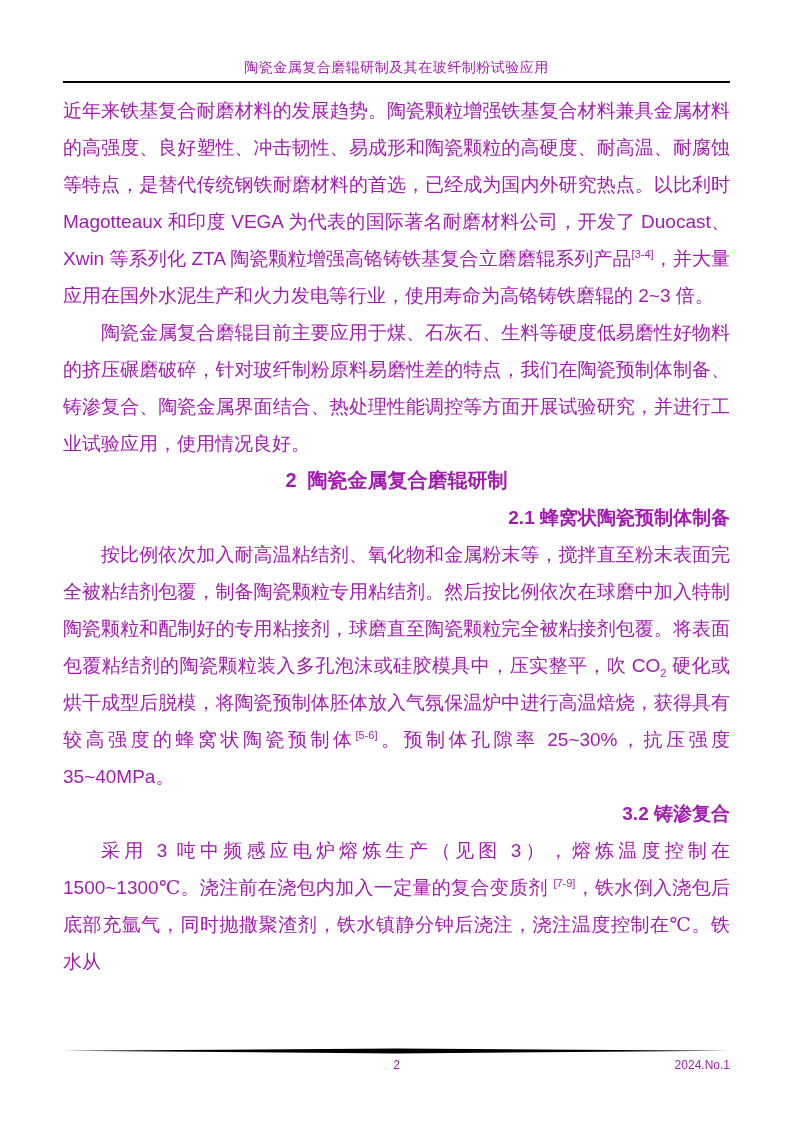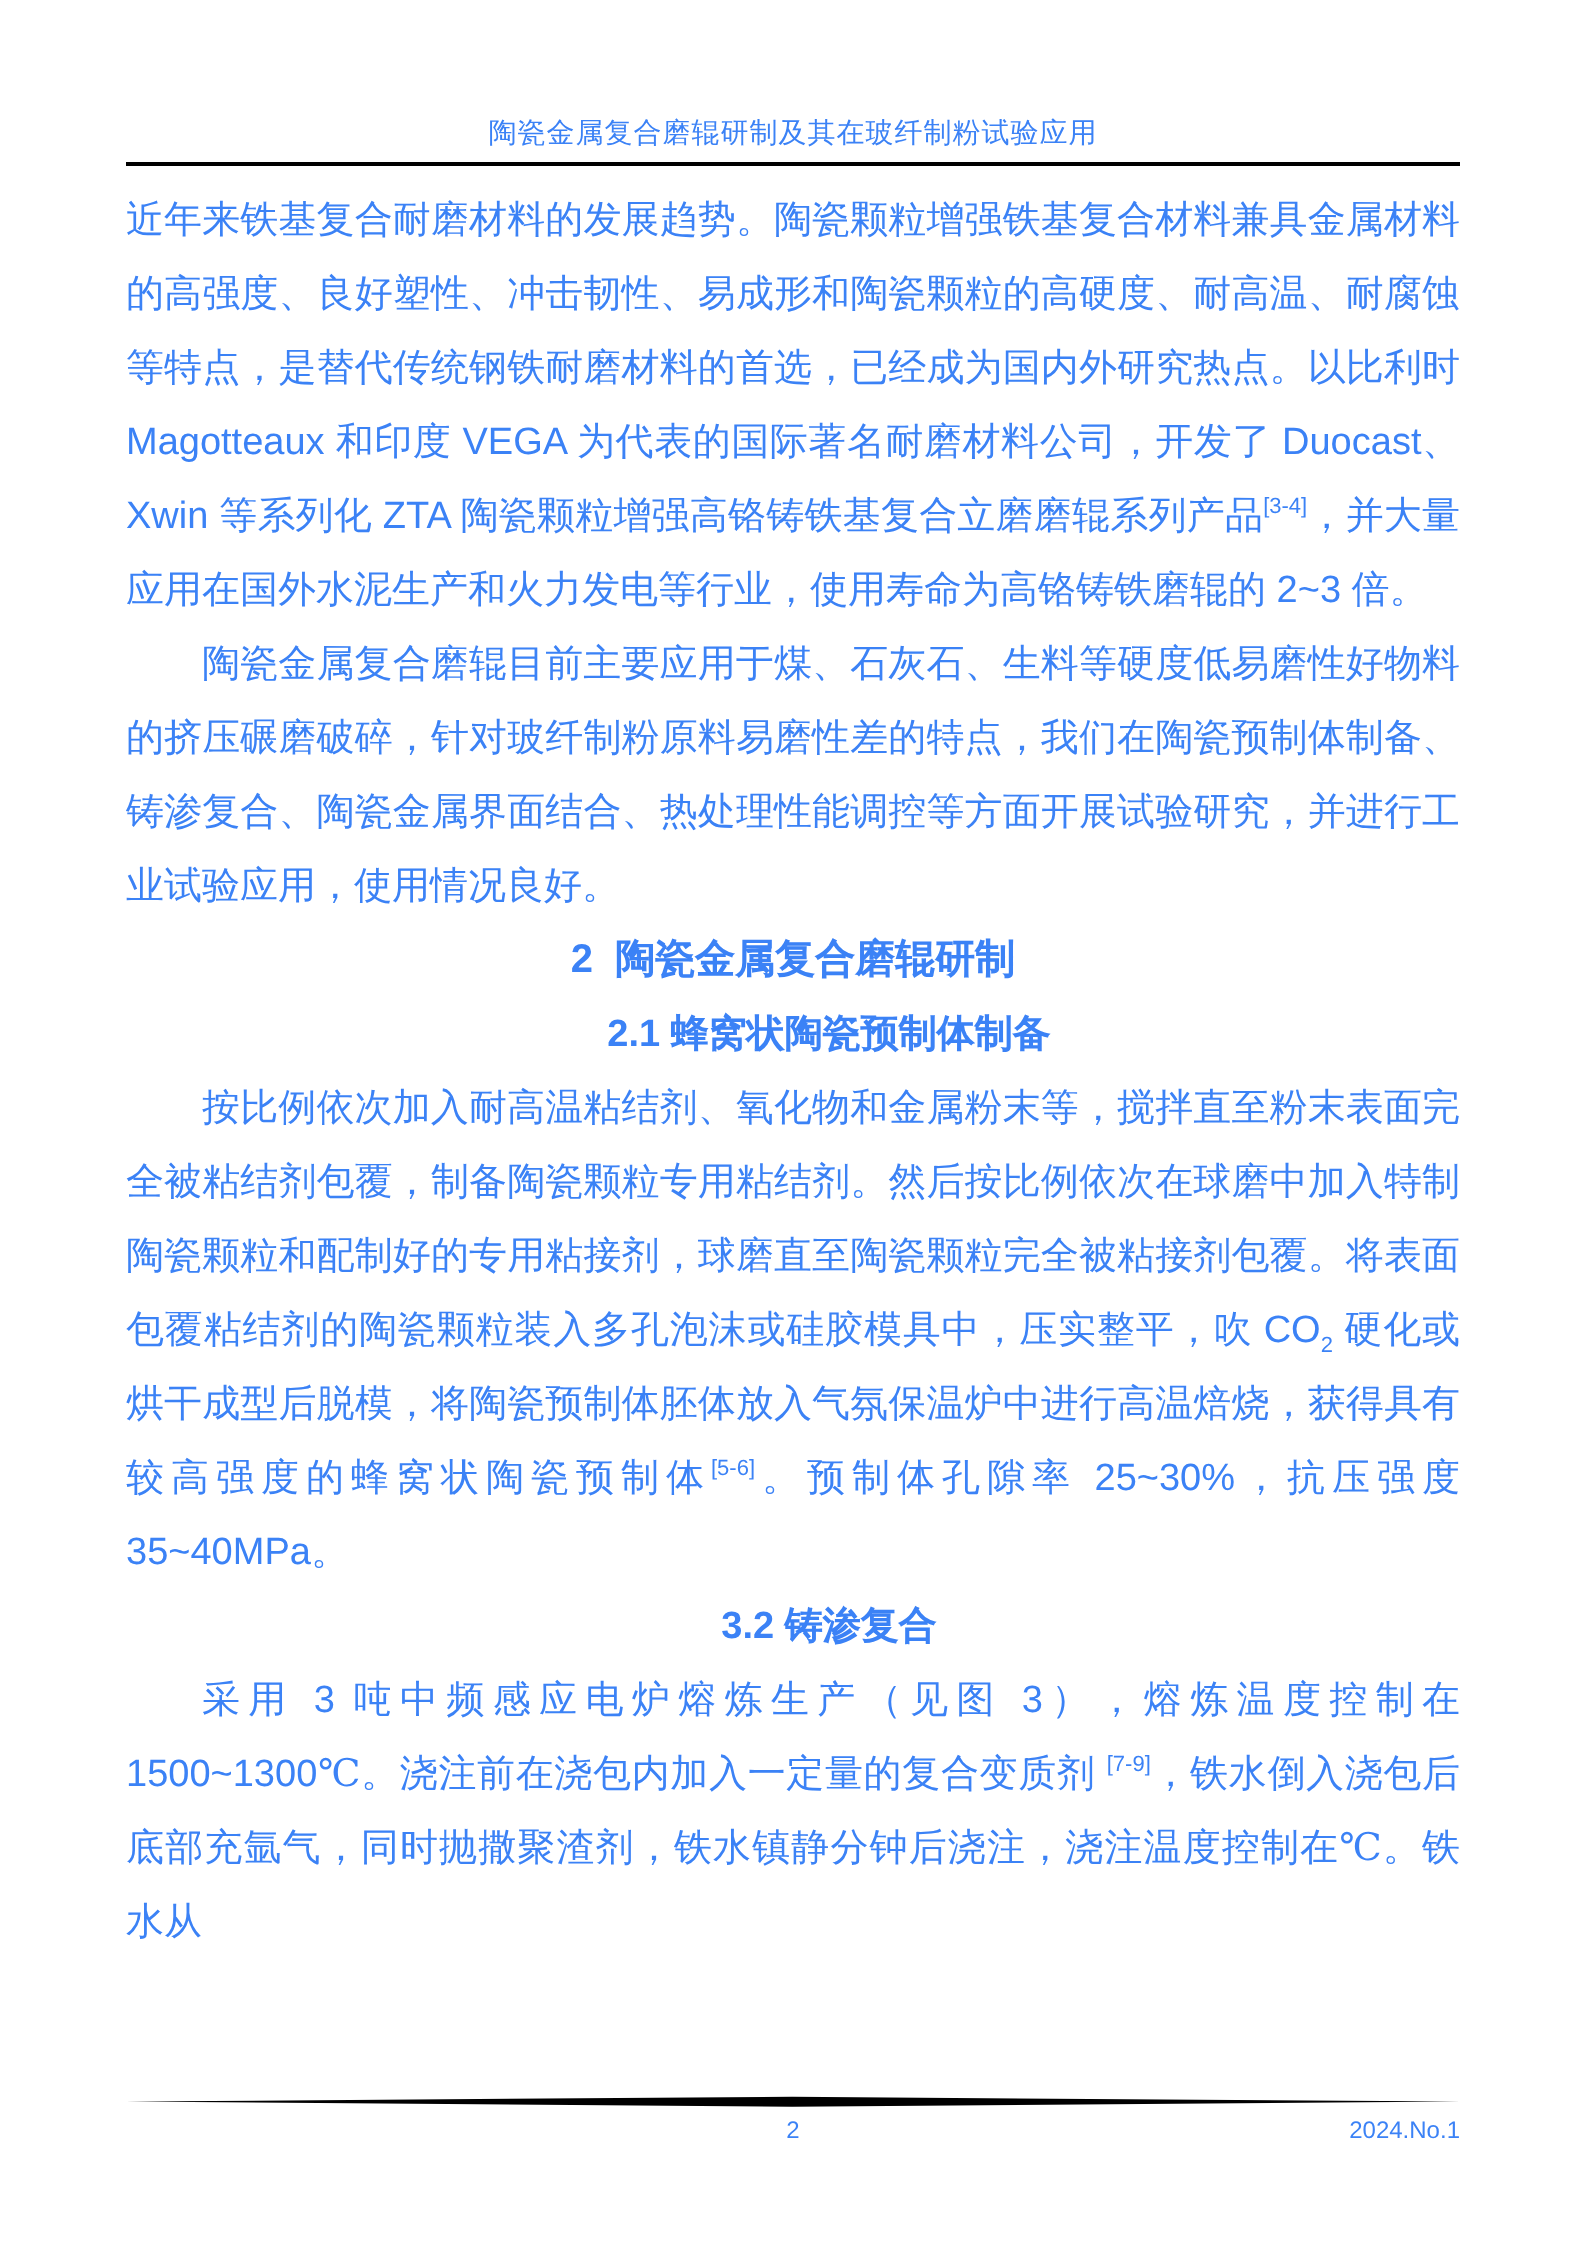--- a/index.html
+++ b/index.html
@@ -2,21 +2,21 @@
 <html><head>
 <meta charset="utf-8">
 <style>
   * { margin: 0; padding: 0; box-sizing: border-box; }
   html, body { background: #ffffff; }
   .page {
     position: relative;
     width: 793px;
     height: 1122px;
     background: #ffffff;
-    color: #3b82f6;
+    color: #a21caf;
     font-family: "Liberation Serif", "DejaVu Serif", serif;
     overflow: hidden;
   }
   .page-header {
     position: absolute;
     top: 0; left: 63px; right: 63px;
     padding-top: 58px;
     padding-bottom: 3px;
     border-bottom: 2px solid #000000;
     text-align: center;
@@ -45,21 +45,21 @@
     font-size: 20px;
     line-height: 37px;
     text-align: center;
     text-indent: 0;
   }
   .subsection-heading {
     font-family: "Liberation Sans", "DejaVu Sans", sans-serif;
     font-weight: bold;
     font-size: 19px;
     line-height: 37px;
-    text-align: center;
+    text-align: right;
     text-indent: 0;
     margin-left: 36px;
   }
   .lat { font-family: "Liberation Sans", "DejaVu Sans", sans-serif; }
   sup.lat, sub.lat {
     font-size: 11px;
     line-height: 0;
   }
   sup.lat { vertical-align: super; }
   sub.lat { vertical-align: sub; }

